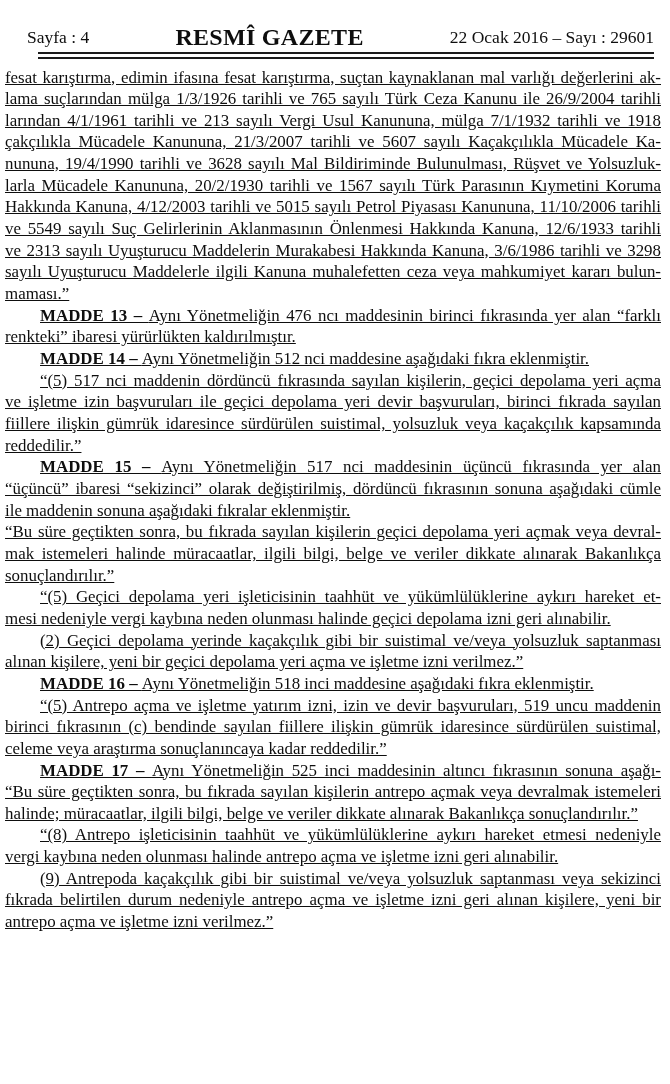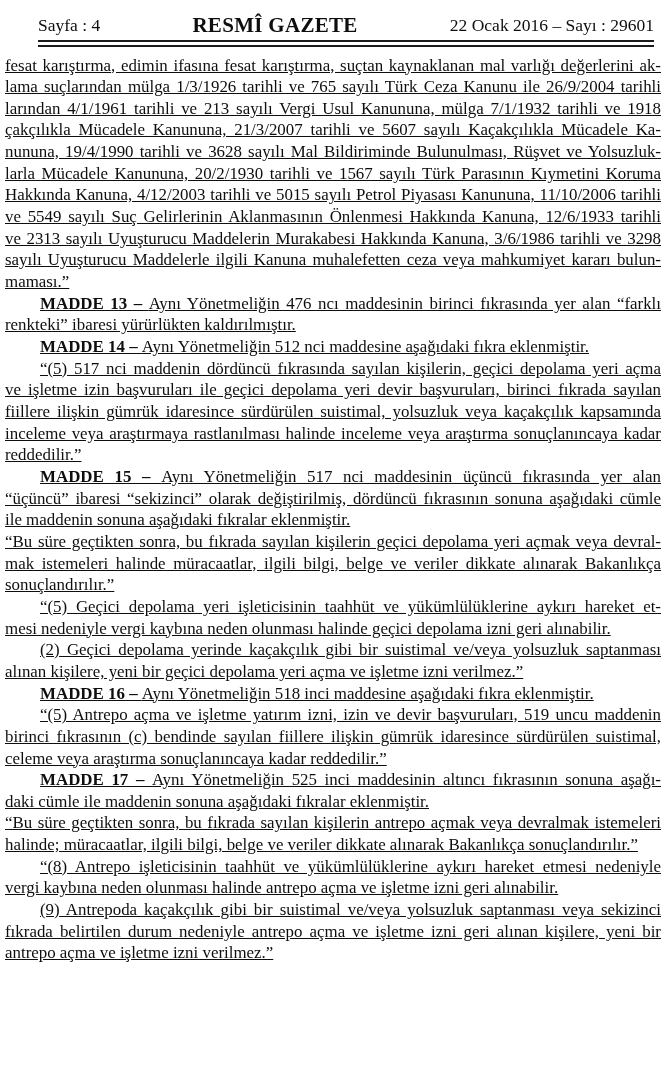--- a/index.html
+++ b/index.html
@@ -14,29 +14,29 @@
     background: #ffffff;
     color: #0e0e0e;
     font-family: "Liberation Serif", "DejaVu Serif", serif;
     overflow: hidden;
     box-sizing: border-box;
   }
   .header {
     display: flex;
     justify-content: space-between;
     align-items: flex-end;
-    margin: 0 16px 0 38px;
-    padding-top: 14px;
+    margin: 0 16px 0 27px;
+    padding-top: 26px;
     font-size: 17.5px;
     line-height: 22px;
     white-space: nowrap;
   }
   .header .gazette-title {
     font-weight: bold;
-    font-size: 21px;
+    font-size: 24px;
     letter-spacing: 0.3px;
   }
   .header-divider {
     margin: 4px 16px 0 38px;
     height: 2.5px;
     border-top: 2px solid #1b1b1b;
     border-bottom: 2px solid #1b1b1b;
   }
   .doc-body {
     margin: 8px 9px 0 5px;
@@ -91,21 +91,20 @@
         <div class="line indent"><b>MADDE 13 – </b>Aynı Yönetmeliğin 476 ncı maddesinin birinci fıkrasında yer alan “farklı</div>
         <div class="line last">renkteki” ibaresi yürürlükten kaldırılmıştır.</div>
       </div>
       <div class="para">
         <div class="line last indent"><b>MADDE 14 – </b>Aynı Yönetmeliğin 512 nci maddesine aşağıdaki fıkra eklenmiştir.</div>
       </div>
       <div class="para">
         <div class="line indent">“(5) 517 nci maddenin dördüncü fıkrasında sayılan kişilerin, geçici depolama yeri açma</div>
         <div class="line">ve işletme izin başvuruları ile geçici depolama yeri devir başvuruları, birinci fıkrada sayılan</div>
         <div class="line">fiillere ilişkin gümrük idaresince sürdürülen suistimal, yolsuzluk veya kaçakçılık kapsamında</div>
-        <div class="line">inceleme veya araştırmaya rastlanılması halinde inceleme veya araştırma sonuçlanıncaya kadar</div>
         <div class="line last">reddedilir.”</div>
       </div>
       <div class="para">
         <div class="line indent"><b>MADDE 15 – </b>Aynı Yönetmeliğin 517 nci maddesinin üçüncü fıkrasında yer alan</div>
         <div class="line">“üçüncü” ibaresi “sekizinci” olarak değiştirilmiş, dördüncü fıkrasının sonuna aşağıdaki cümle</div>
         <div class="line last">ile maddenin sonuna aşağıdaki fıkralar eklenmiştir.</div>
       </div>
       <div class="para">
         <div class="line">“Bu süre geçtikten sonra, bu fıkrada sayılan kişilerin geçici depolama yeri açmak veya devral-</div>
         <div class="line">mak istemeleri halinde müracaatlar, ilgili bilgi, belge ve veriler dikkate alınarak Bakanlıkça</div>
@@ -122,21 +121,20 @@
       <div class="para">
         <div class="line last indent"><b>MADDE 16 – </b>Aynı Yönetmeliğin 518 inci maddesine aşağıdaki fıkra eklenmiştir.</div>
       </div>
       <div class="para">
         <div class="line indent">“(5) Antrepo açma ve işletme yatırım izni, izin ve devir başvuruları, 519 uncu maddenin</div>
         <div class="line">birinci fıkrasının (c) bendinde sayılan fiillere ilişkin gümrük idaresince sürdürülen suistimal,</div>
         <div class="line last">celeme veya araştırma sonuçlanıncaya kadar reddedilir.”</div>
       </div>
       <div class="para">
         <div class="line indent"><b>MADDE 17 – </b>Aynı Yönetmeliğin 525 inci maddesinin altıncı fıkrasının sonuna aşağı-</div>
-        <div class="line last">daki cümle ile maddenin sonuna aşağıdaki fıkralar eklenmiştir.</div>
       </div>
       <div class="para">
         <div class="line">“Bu süre geçtikten sonra, bu fıkrada sayılan kişilerin antrepo açmak veya devralmak istemeleri</div>
         <div class="line last">halinde; müracaatlar, ilgili bilgi, belge ve veriler dikkate alınarak Bakanlıkça sonuçlandırılır.”</div>
       </div>
       <div class="para">
         <div class="line indent">“(8) Antrepo işleticisinin taahhüt ve yükümlülüklerine aykırı hareket etmesi nedeniyle</div>
         <div class="line last">vergi kaybına neden olunması halinde antrepo açma ve işletme izni geri alınabilir.</div>
       </div>
       <div class="para">

